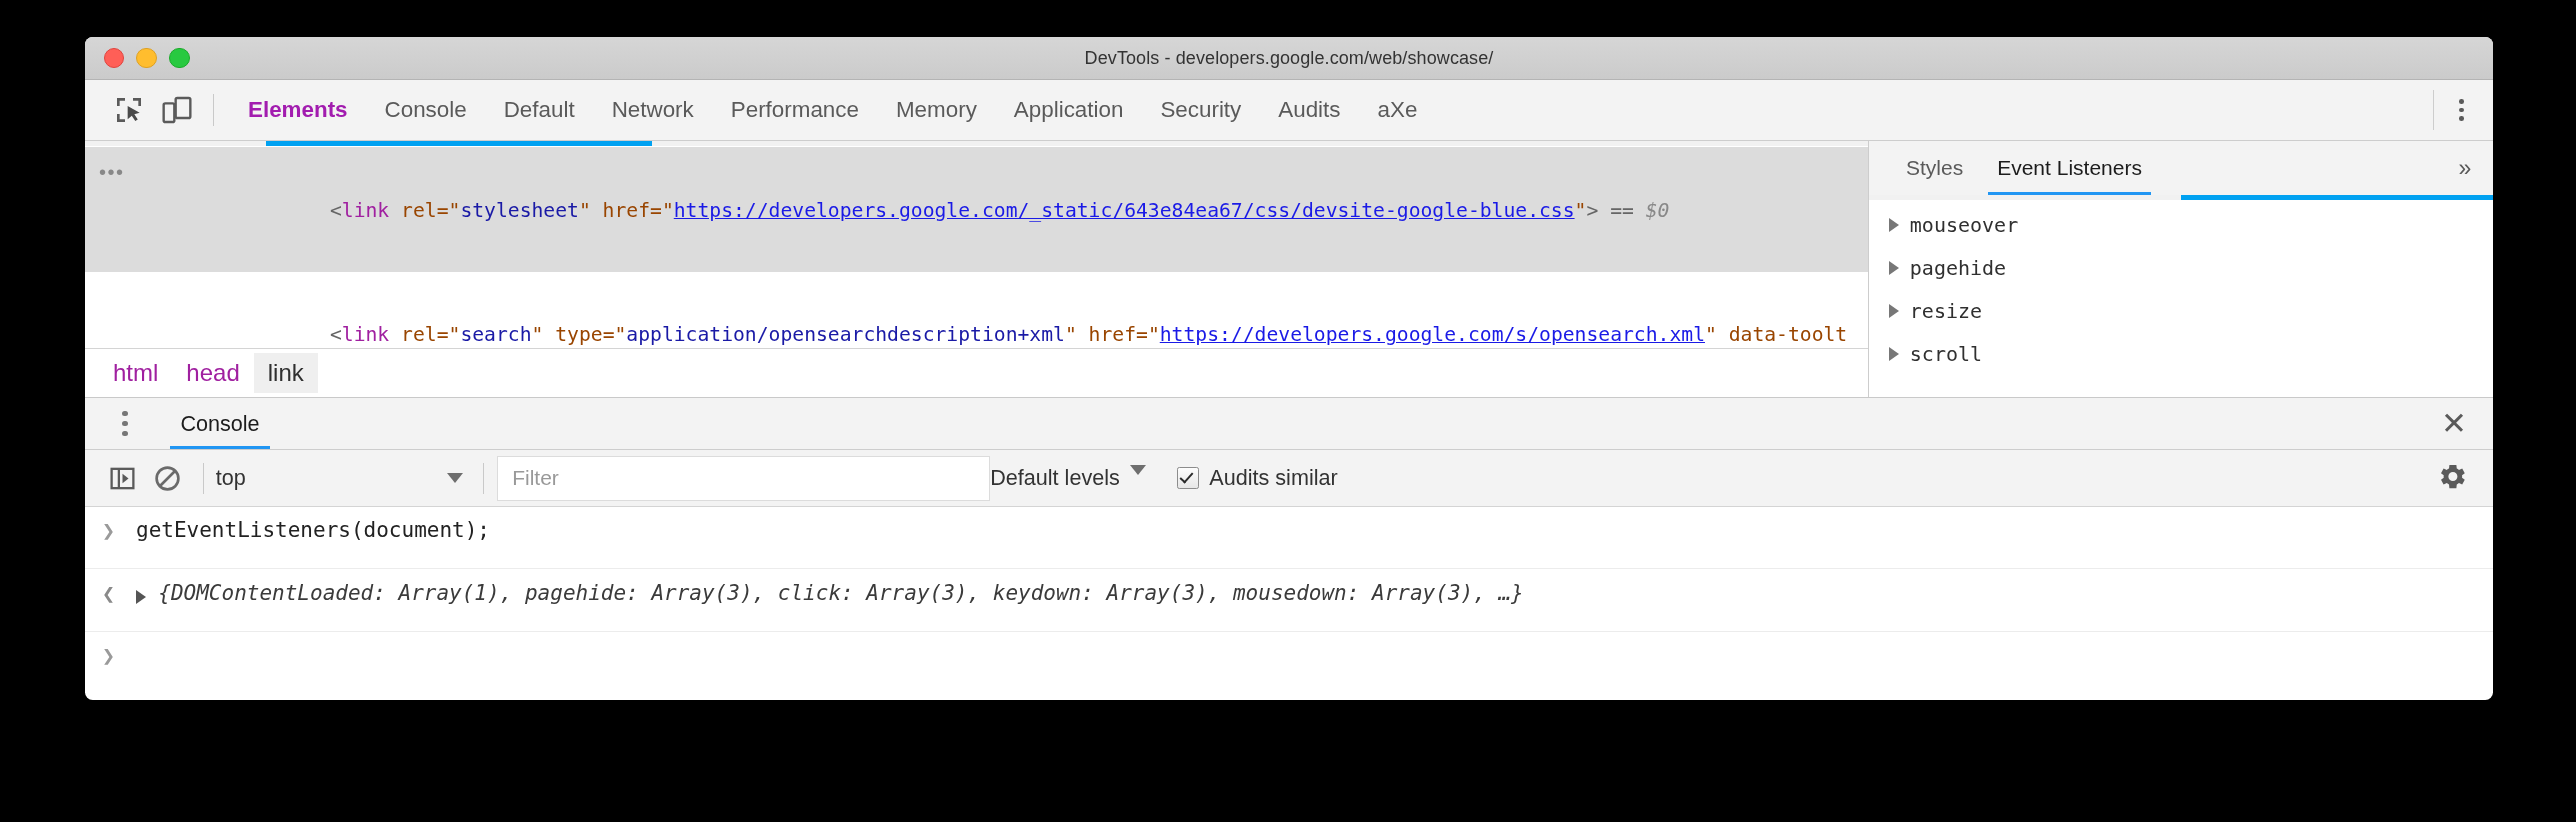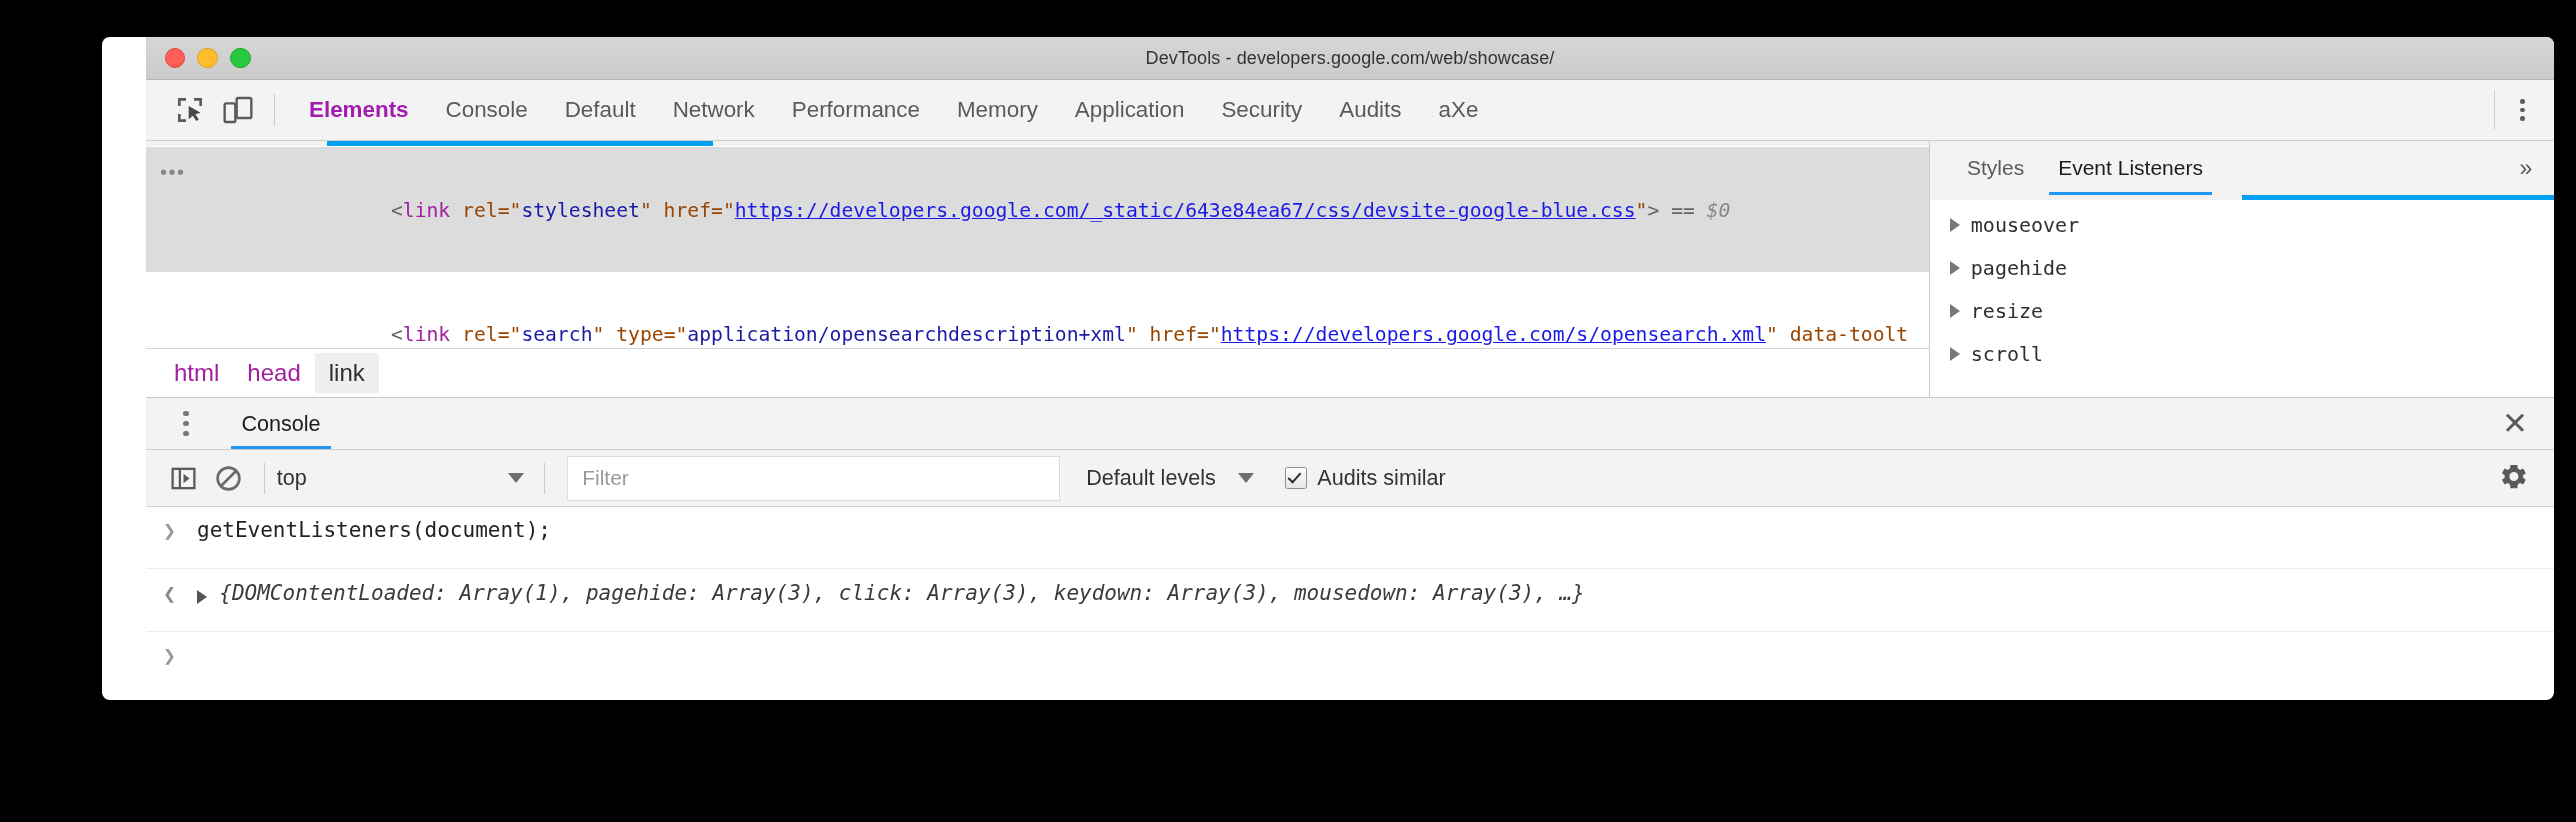--- a/index.html
+++ b/index.html
@@ -9,27 +9,26 @@
     overflow: hidden;
   }
   body {
     font-family: "Liberation Sans", sans-serif;
     -webkit-font-smoothing: antialiased;
   }
 
   
   #window {
     position: absolute;
-    left: 102px; top: 37px;
+    left: 85px; top: 37px;
     width: 2408px; height: 663px;
     background: #fff;
     border-radius: 7.7px;
     overflow: hidden;
     box-shadow: 0 7.7px 31px rgba(0,0,0,0.6);
-    padding-left: 44px;
   }
 
   
   #titlebar {
     position: relative;
     height: 42px;
     background: linear-gradient(#d6d6d6, #cbcbcb);
     border-bottom: 0.8px solid #b4b4b4;
     display: flex;
     align-items: center;
@@ -296,26 +295,26 @@
     border-right: 8.5px solid transparent;
     border-top: 10px solid #6e6e6e;
     margin-right: 7.7px;
   }
   #filter-box {
     width: 463px; height: 43px;
     background: #fff;
     border: 0.8px solid #dcdcdc;
     display: flex; align-items: center;
     padding: 0 14px;
-    margin-left: 10px;
+    margin-left: 1px;
   }
   #filter-box span { font-size: 21px; color: #999; }
   #levels {
-    display: flex; align-items: center; gap: 22px;
-    margin-left: 26px; cursor: pointer;
+    display: flex; gap: 10px;
+    cursor: pointer;
   }
   #levels-label { font-size: 21.6px; color: #333; }
   #group-similar {
     display: flex; align-items: center; gap: 10.8px;
     margin-left: 23px; cursor: pointer;
   }
   .checkbox {
     width: 20px; height: 20px;
     border: 0.8px solid #8c8c8c;
     border-radius: 2.3px;

